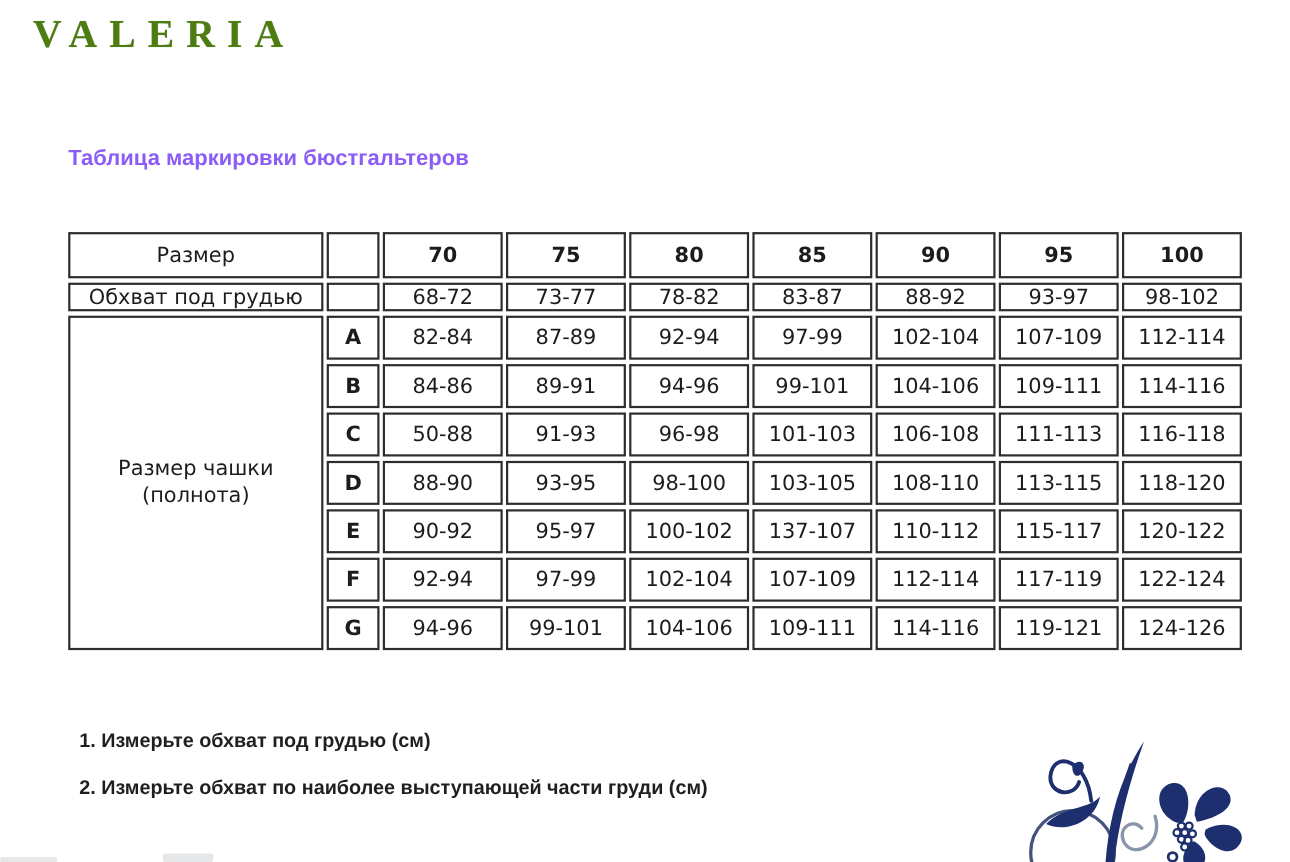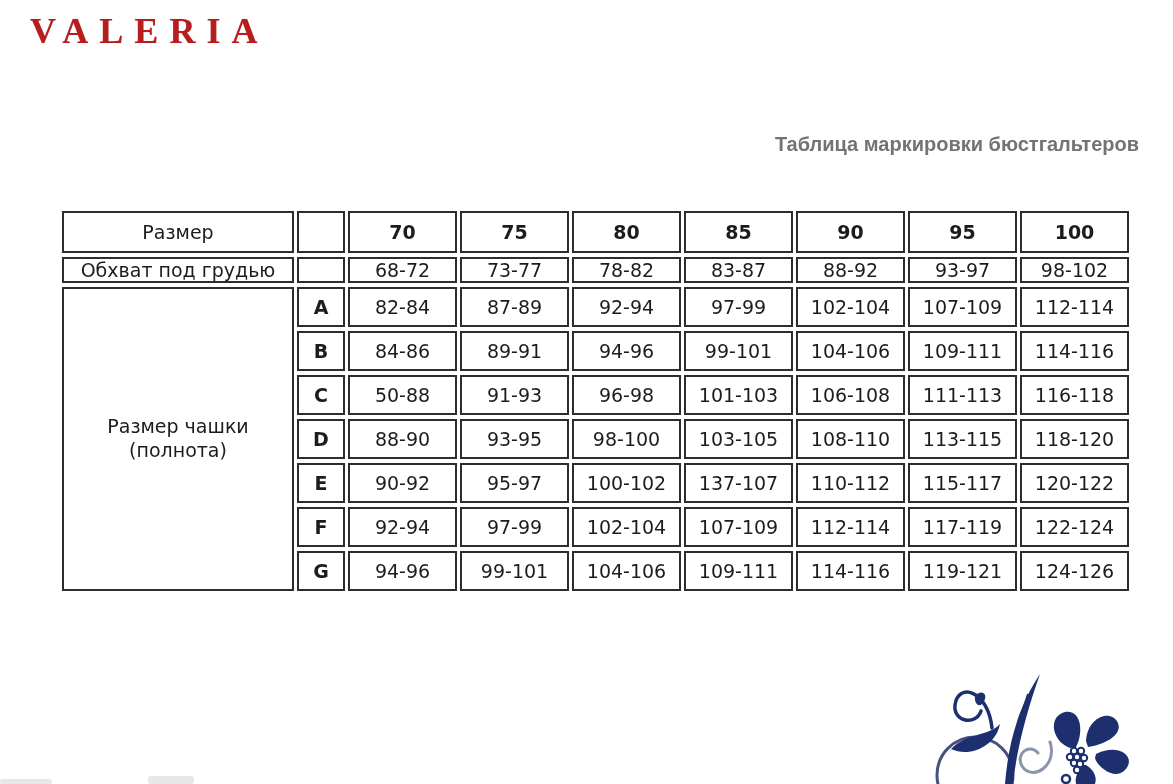--- a/index.html
+++ b/index.html
@@ -7,27 +7,27 @@
     width:1173px;height:784px;position:relative;overflow:hidden;
     background:#ffffff;
     font-family:"Liberation Sans", sans-serif;
     color:#1c1c1e;
   }
   
   .logo{
     position:absolute;left:30px;top:10px;
     font-family:"Liberation Serif", serif;
     font-weight:700;font-size:36px;letter-spacing:11px;
-    color:#b91c1c;
+    color:#4d7c0f;
     text-shadow:0 0 1px #b8bcc4;
   }
   
   .title{
     position:absolute;left:62px;top:133px;width:1077px;
-    text-align:right;font-size:20px;font-weight:700;color:#737373;
+    text-align:left;font-size:20px;font-weight:700;color:#8b5cf6;
   }
   
   .tbl-wrap{position:absolute;left:59px;top:207px;}
   table.size-table{
     table-layout:fixed;border-collapse:separate;border-spacing:3px 4px;
   }
   table.size-table td{
     box-sizing:border-box;
     border:2px solid #2d2d2d;
     text-align:center;vertical-align:middle;
@@ -171,20 +171,22 @@
     <td>109-111</td>
     <td>114-116</td>
     <td>119-121</td>
     <td>124-126</td>
   </tr>
 </tbody>
     </table>
 </div>
 
 <div class="instructions">
+  <div class="instr-item">1. Измерьте обхват под грудью (см)</div>
+  <div class="instr-item">2. Измерьте обхват по наиболее выступающей части груди (см)</div>
 </div>
 
 <svg class="ornament" viewBox="0 0 245 122" xmlns="http://www.w3.org/2000/svg">
 
   <circle cx="47" cy="113" r="38" fill="none" stroke="#46537e" stroke-width="3"></circle>
 
   <path d="M64,66 C60,28 30,20 27,43 C25,60 48,64 53,49" fill="none" stroke="#1d2f6e" stroke-width="3.5" stroke-linecap="round"></path>
 
   <path d="M47,34 C54,26 62,33 54,42 C50,46 46,40 47,34 Z" fill="#1d2f6e"></path>
 

